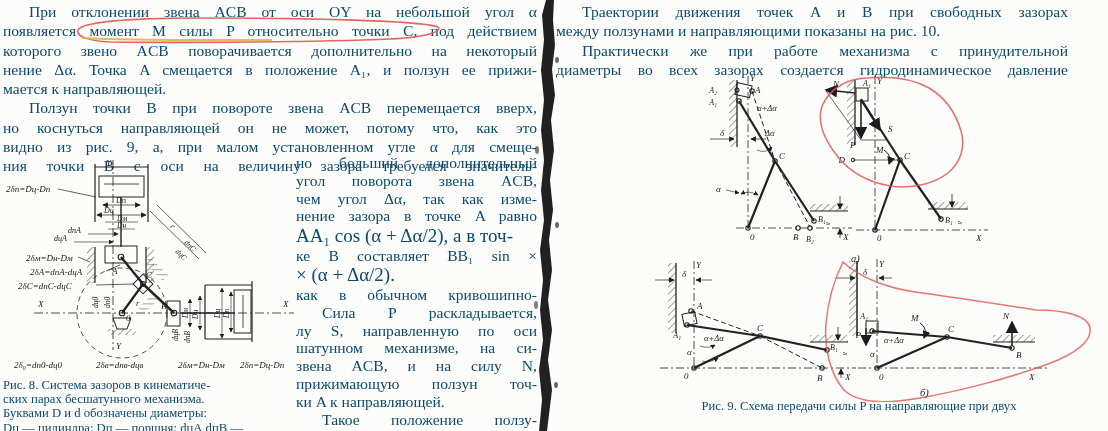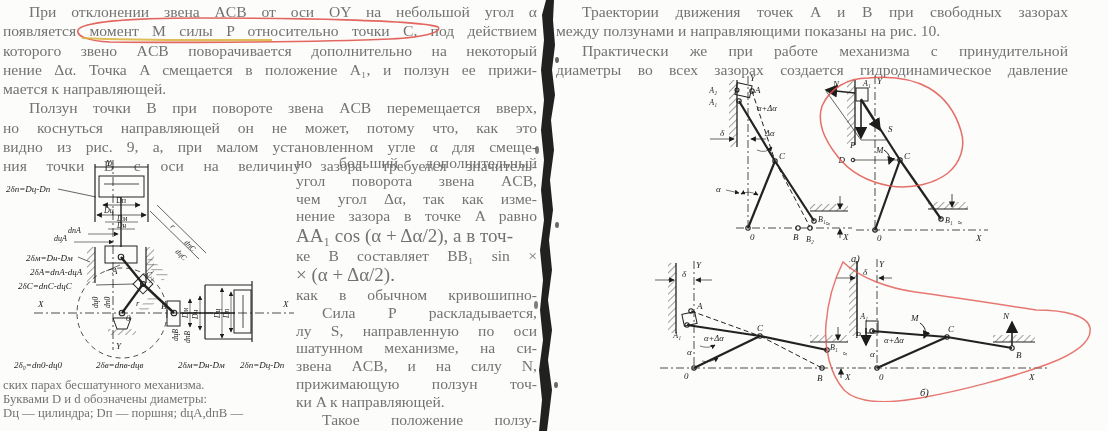--- a/index.html
+++ b/index.html
@@ -1,17 +1,17 @@
 <!DOCTYPE html>
 <html><head>
 <meta charset="utf-8">
 <style>
   html,body{margin:0;padding:0;background:#e8e8e8;}
   .page{position:relative;width:1108px;height:431px;background:#fcfcfa;overflow:hidden;
-        font-family:"Liberation Serif",serif;color:#737373;}
+        font-family:"Liberation Serif",serif;color:#0c4a6e;}
   .tl{position:absolute;font-size:15.6px;}
   .line{line-height:19.3px;height:19.3px;}
   .j{text-align:justify;text-align-last:justify;}
   .ind{text-indent:26px;}
   .col2 .line{line-height:17.8px;height:17.8px;margin-left:12px;}
   .col2 .fm{line-height:21.5px;height:21.5px;font-size:19px;}
   .cap{font-size:12.7px;line-height:14.2px;}
   .cap .line{line-height:14.2px;height:14.2px;}
   .capc{text-align:center;}
   svg{position:absolute;}
@@ -151,20 +151,21 @@
     <text x="178" y="341" font-size="7.5" transform="rotate(-90 178 341)">dцВ</text>
     <text x="190" y="343" font-size="7.5" transform="rotate(-90 190 343)">dпВ</text>
 
     <text x="14" y="368" font-size="9">2δ₀=dп0-dц0</text>
     <text x="96" y="368" font-size="9">2δв=dпв-dцв</text>
     <text x="178" y="368" font-size="9">2δм=Dн-Dм</text>
     <text x="240" y="368" font-size="9">2δп=Dц-Dп</text>
   </svg>
 
   <div class="tl cap" style="left:3px;top:378px;width:268px;">
+    <div class="line">Рис. 8. Система зазоров в кинематиче-</div>
     <div class="line">ских парах бесшатунного механизма.</div>
     <div class="line">Буквами D и d обозначены диаметры:</div>
     <div class="line">Dц — цилиндра; Dп — поршня; dцА,dпВ —</div>
   </div>
 
   <svg style="left:0;top:0;" width="470" height="60" viewBox="0 0 470 60">
     <path d="M78,30 C82,22 130,18 200,18 C290,18 420,20 438,27 C442,31 430,37 390,39 C320,42 180,43 110,42 C88,41 76,36 78,30 Z" fill="none" stroke="#e0564f" stroke-width="1.6" opacity="0.9"></path>
     <path d="M82,38 C140,41 210,40 272,40" fill="none" stroke="#d9b23c" stroke-width="2.2" opacity="0.85"></path>
   </svg>
 
@@ -363,15 +364,16 @@
       <rect x="993" y="335" width="42" height="7" fill="url(#h9)"></rect>
       <line class="ln" x1="993" y1="342" x2="1035" y2="342" stroke-width="1.2"></line>
     </g>
 
     <path d="M843,262 C835,278 828,300 826,324 C824,348 830,374 844,390 C858,404 886,404 920,398 C960,391 1010,378 1048,364 C1074,354 1092,342 1090,328 C1088,316 1066,310 1036,310 C1010,306 960,298 915,292 C888,288 860,278 843,262 Z" fill="none" stroke="#e0564f" stroke-width="1.5" opacity="0.8"></path>
 
     <text x="920" y="396" font-size="10.5">б)</text>
   </svg>
 
   <div class="tl cap capc" style="left:654px;top:399px;width:410px;">
+    <div class="line">Рис. 9. Схема передачи силы P на направляющие при двух</div>
   </div>
 
 </div>
 
 </body></html>

